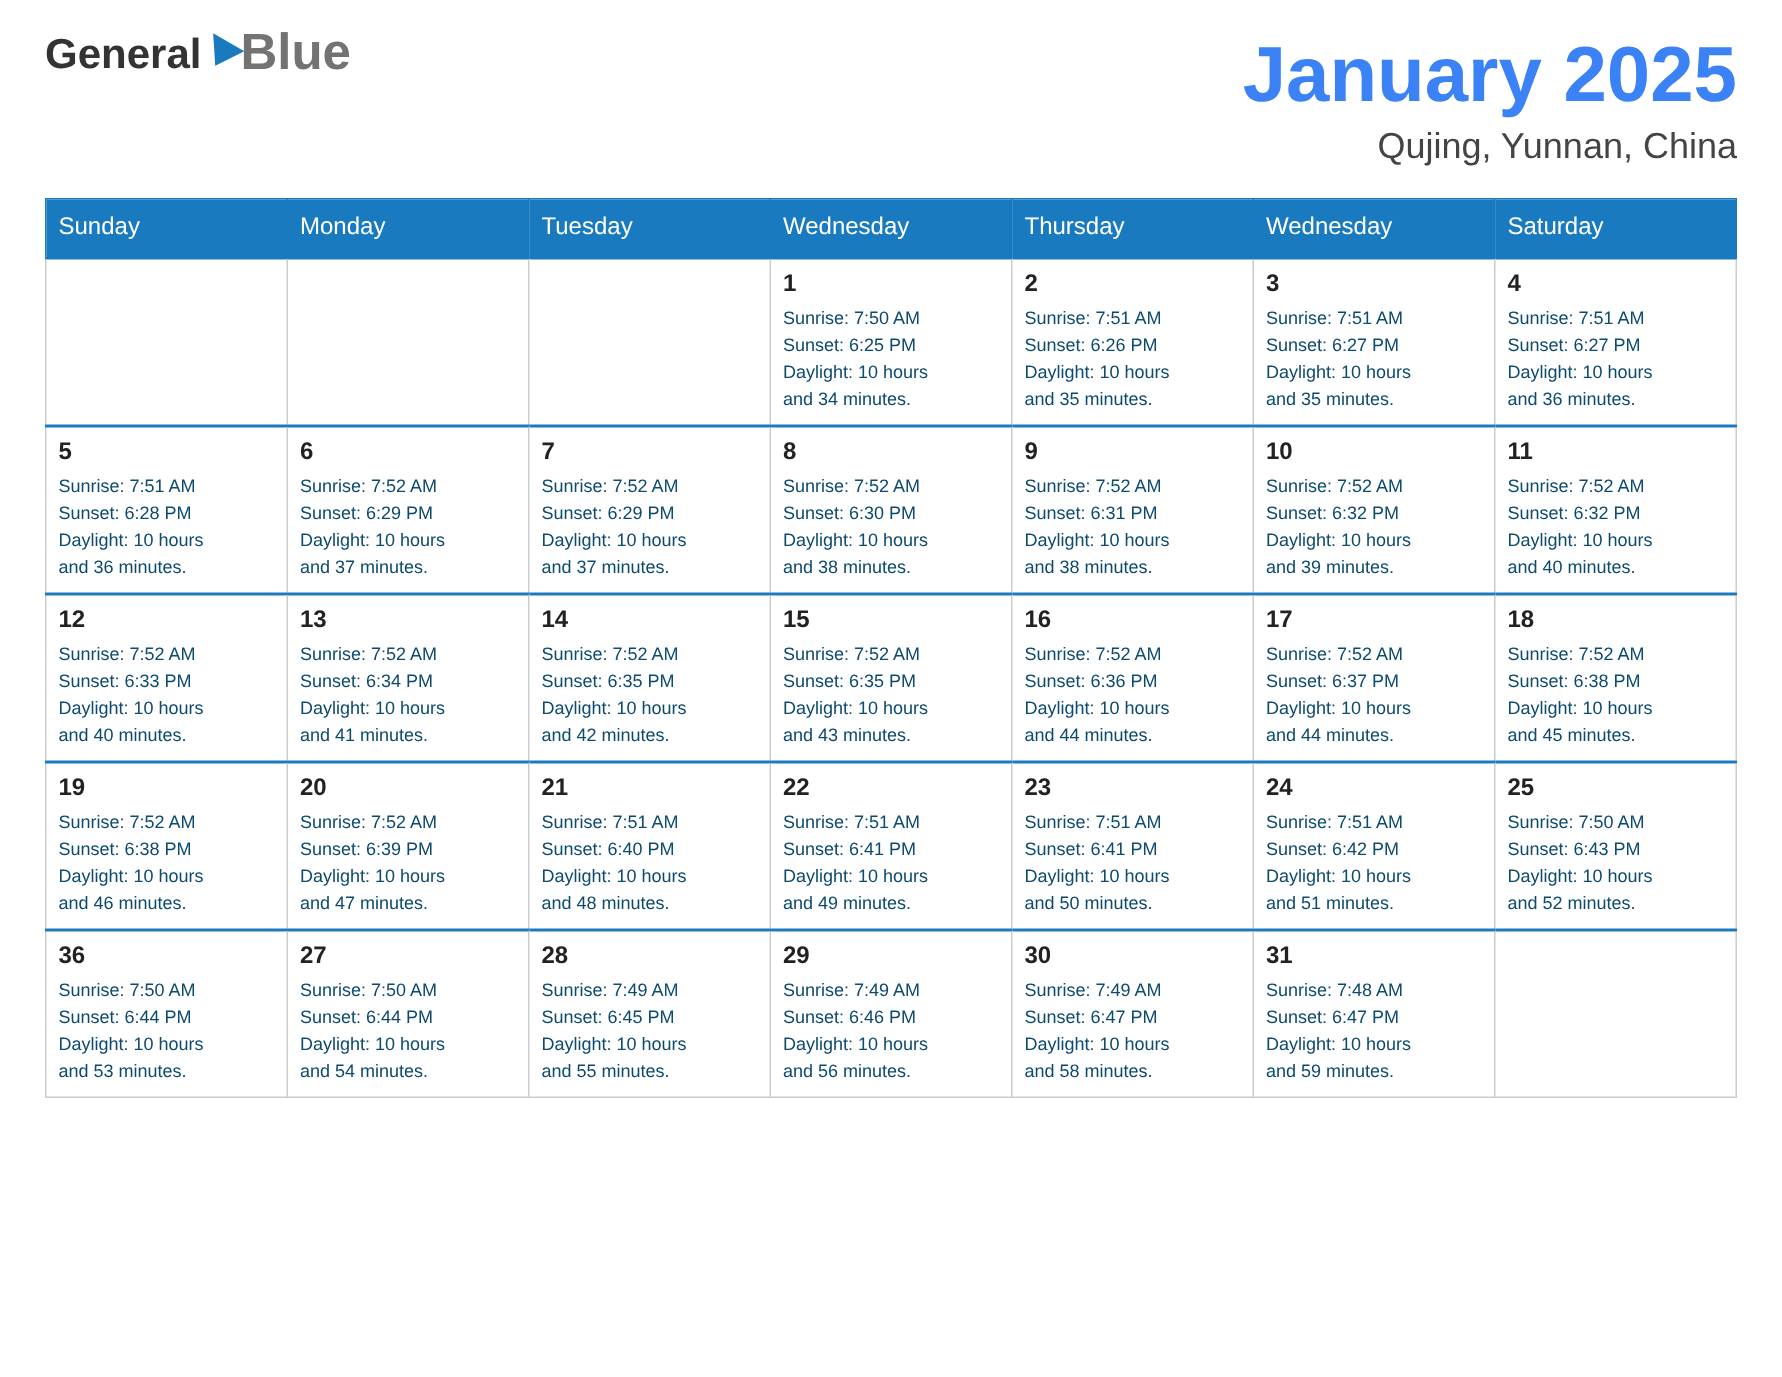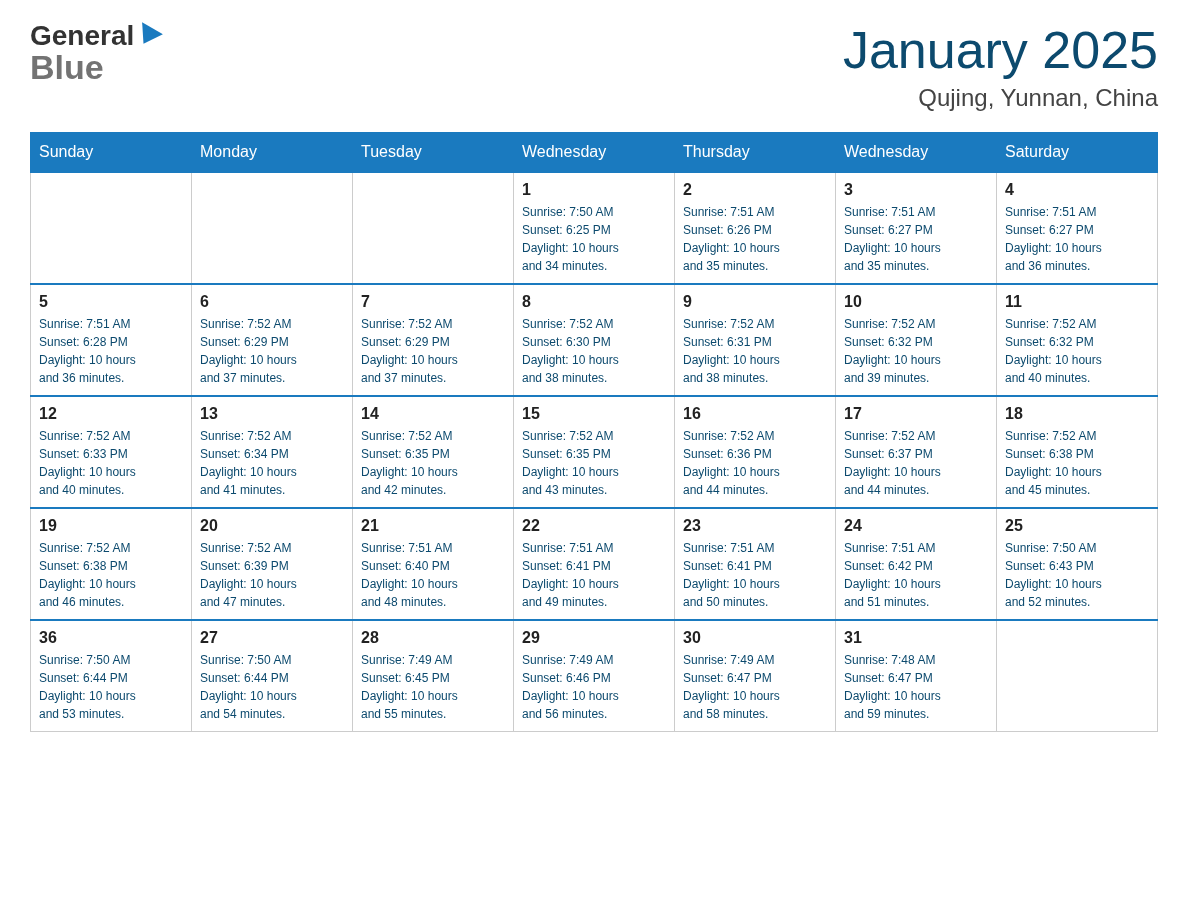--- a/index.html
+++ b/index.html
@@ -11,21 +11,21 @@
       min-height: 918px;
     }
     .header {
       display: flex;
       justify-content: space-between;
       align-items: flex-start;
       margin-bottom: 20px;
     }
     .logo {
       display: flex;
-      flex-direction: column;
+      flex-direction: row;
       align-items: flex-start;
     }
     .logo-text {
       display: flex;
       align-items: center;
       font-size: 28px;
       font-weight: bold;
       color: #333;
     }
     .logo-general { color: #333; }
@@ -42,22 +42,22 @@
       color: #737373;
       font-size: 34px;
       font-weight: bold;
       margin-top: -4px;
     }
     .title-block {
       text-align: right;
     }
     .month-title {
       font-size: 52px;
-      font-weight: normal;
-      color: #0c4a6e;
+      font-weight: bold;
+      color: #3b82f6;
     }
     .location {
       font-size: 24px;
       color: #444;
       margin-top: 4px;
     }
     table {
       width: 100%;
       border-collapse: collapse;
       table-layout: fixed;

